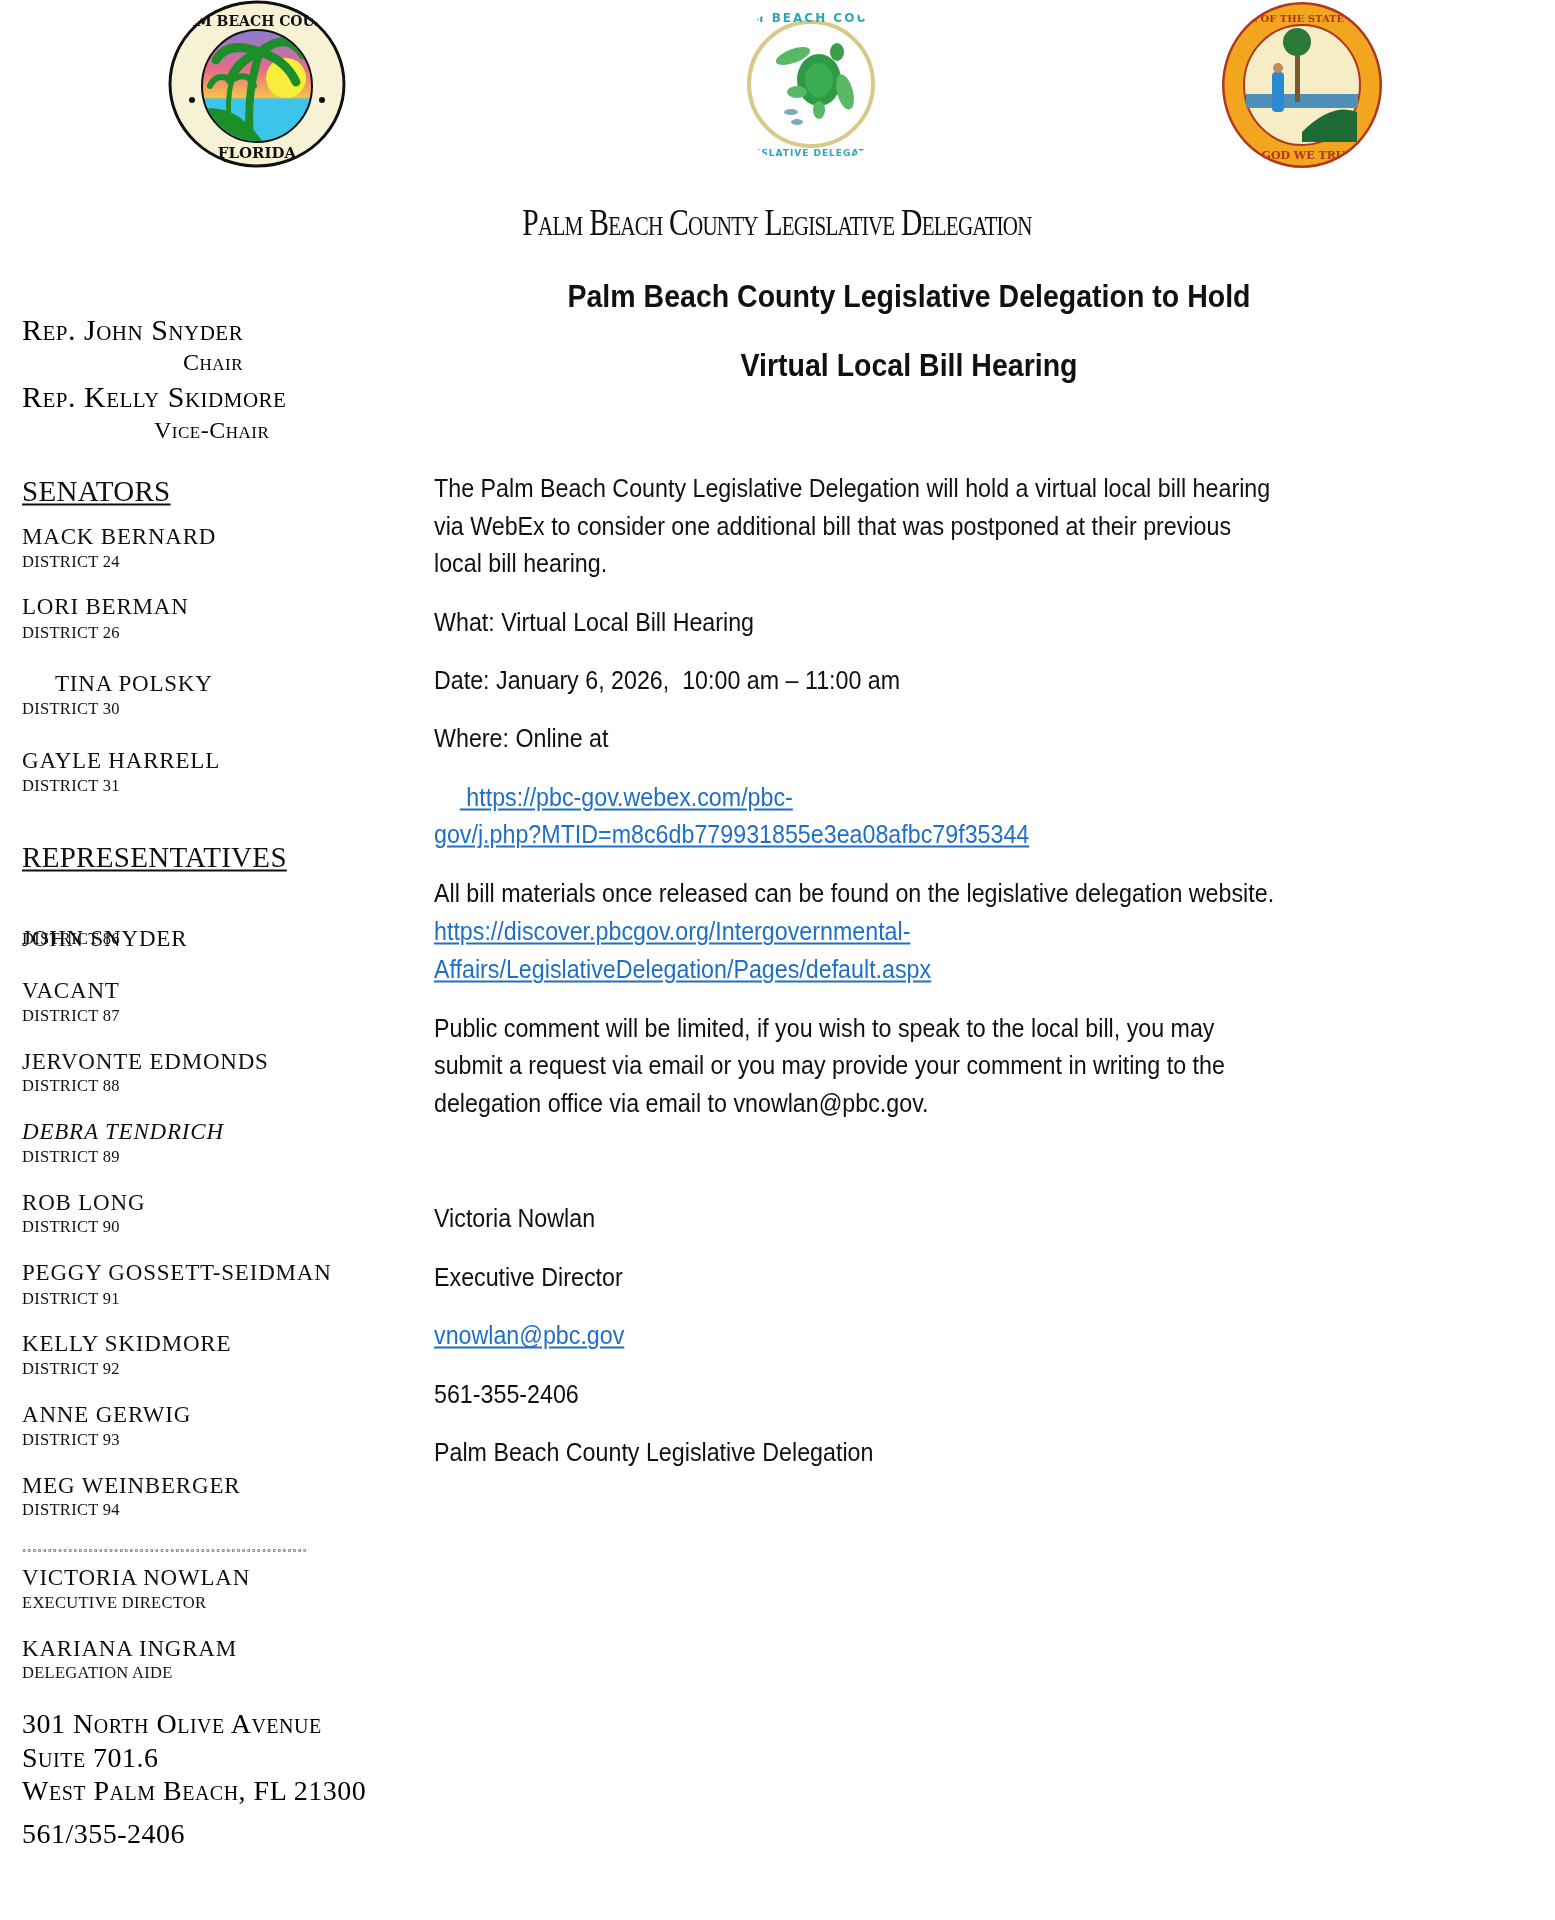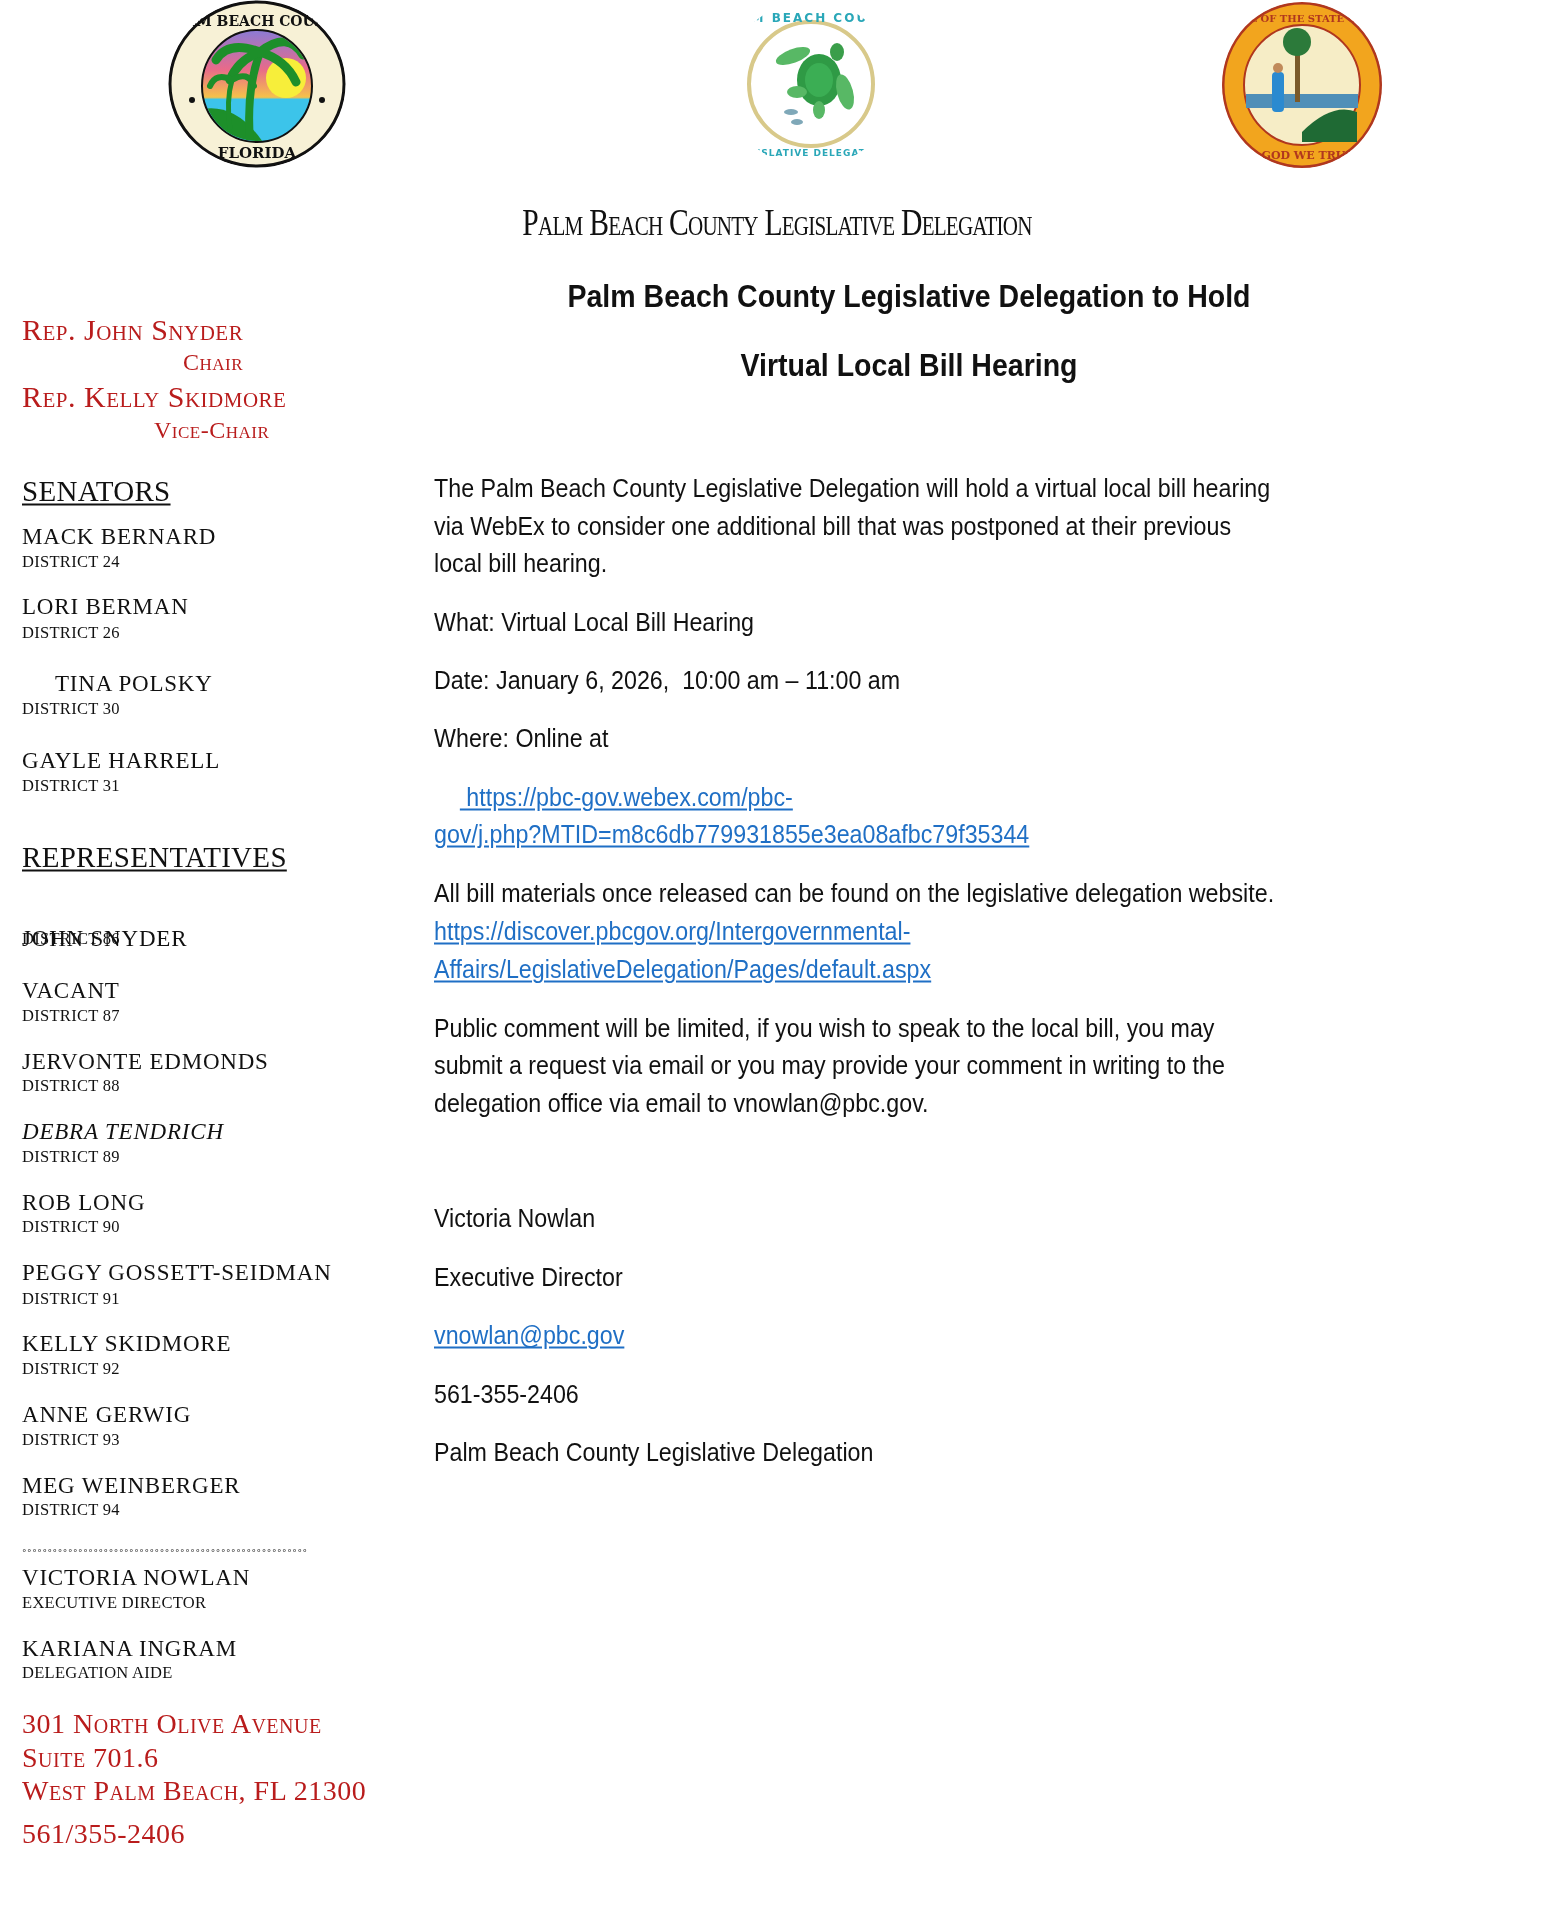--- a/index.html
+++ b/index.html
@@ -1,18 +1,18 @@
 <!DOCTYPE html>
 <html><head>
 <meta charset="utf-8">
 <style>
   html, body { margin:0; padding:0; background:#ffffff; }
   body { width:1555px; height:1920px; position:relative; overflow:hidden; color:#111; }
   .abs { position:absolute; white-space:nowrap; }
-  .sc { font-family:"Liberation Serif","DejaVu Serif", serif; font-variant:small-caps; letter-spacing:0.5px; color:#b91c1c; }
+  .sc { font-family:"Liberation Serif","DejaVu Serif", serif; font-variant:small-caps; letter-spacing:0.5px; color:#000000; }
   .vc { transform:translateY(-50%); }
 
   
   .seal { position:absolute; border-radius:50%; overflow:hidden; }
   .seal svg { width:100%; height:100%; display:block; }
 
   
   .masthead { font-family:"Liberation Serif","DejaVu Serif", serif; font-variant:small-caps; font-size:38px; letter-spacing:-1px; transform:translate(-50%,-50%) scaleX(0.78); color:#111; }
 
   

